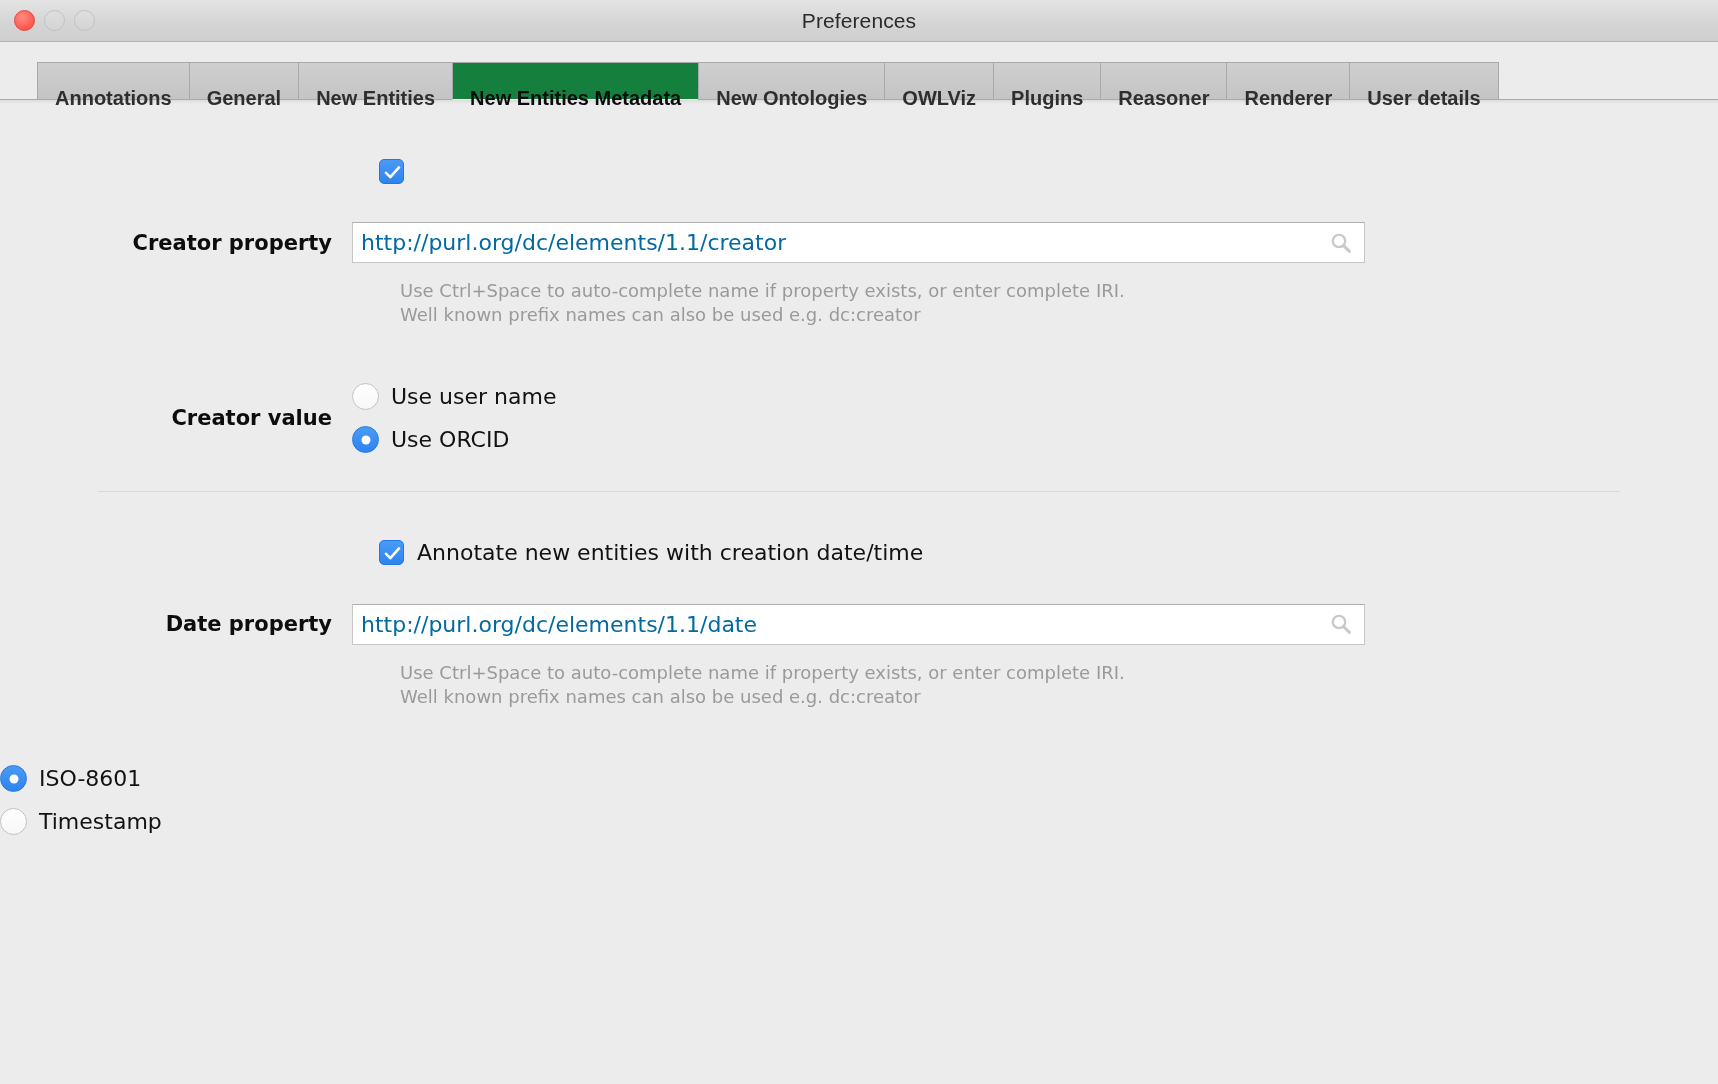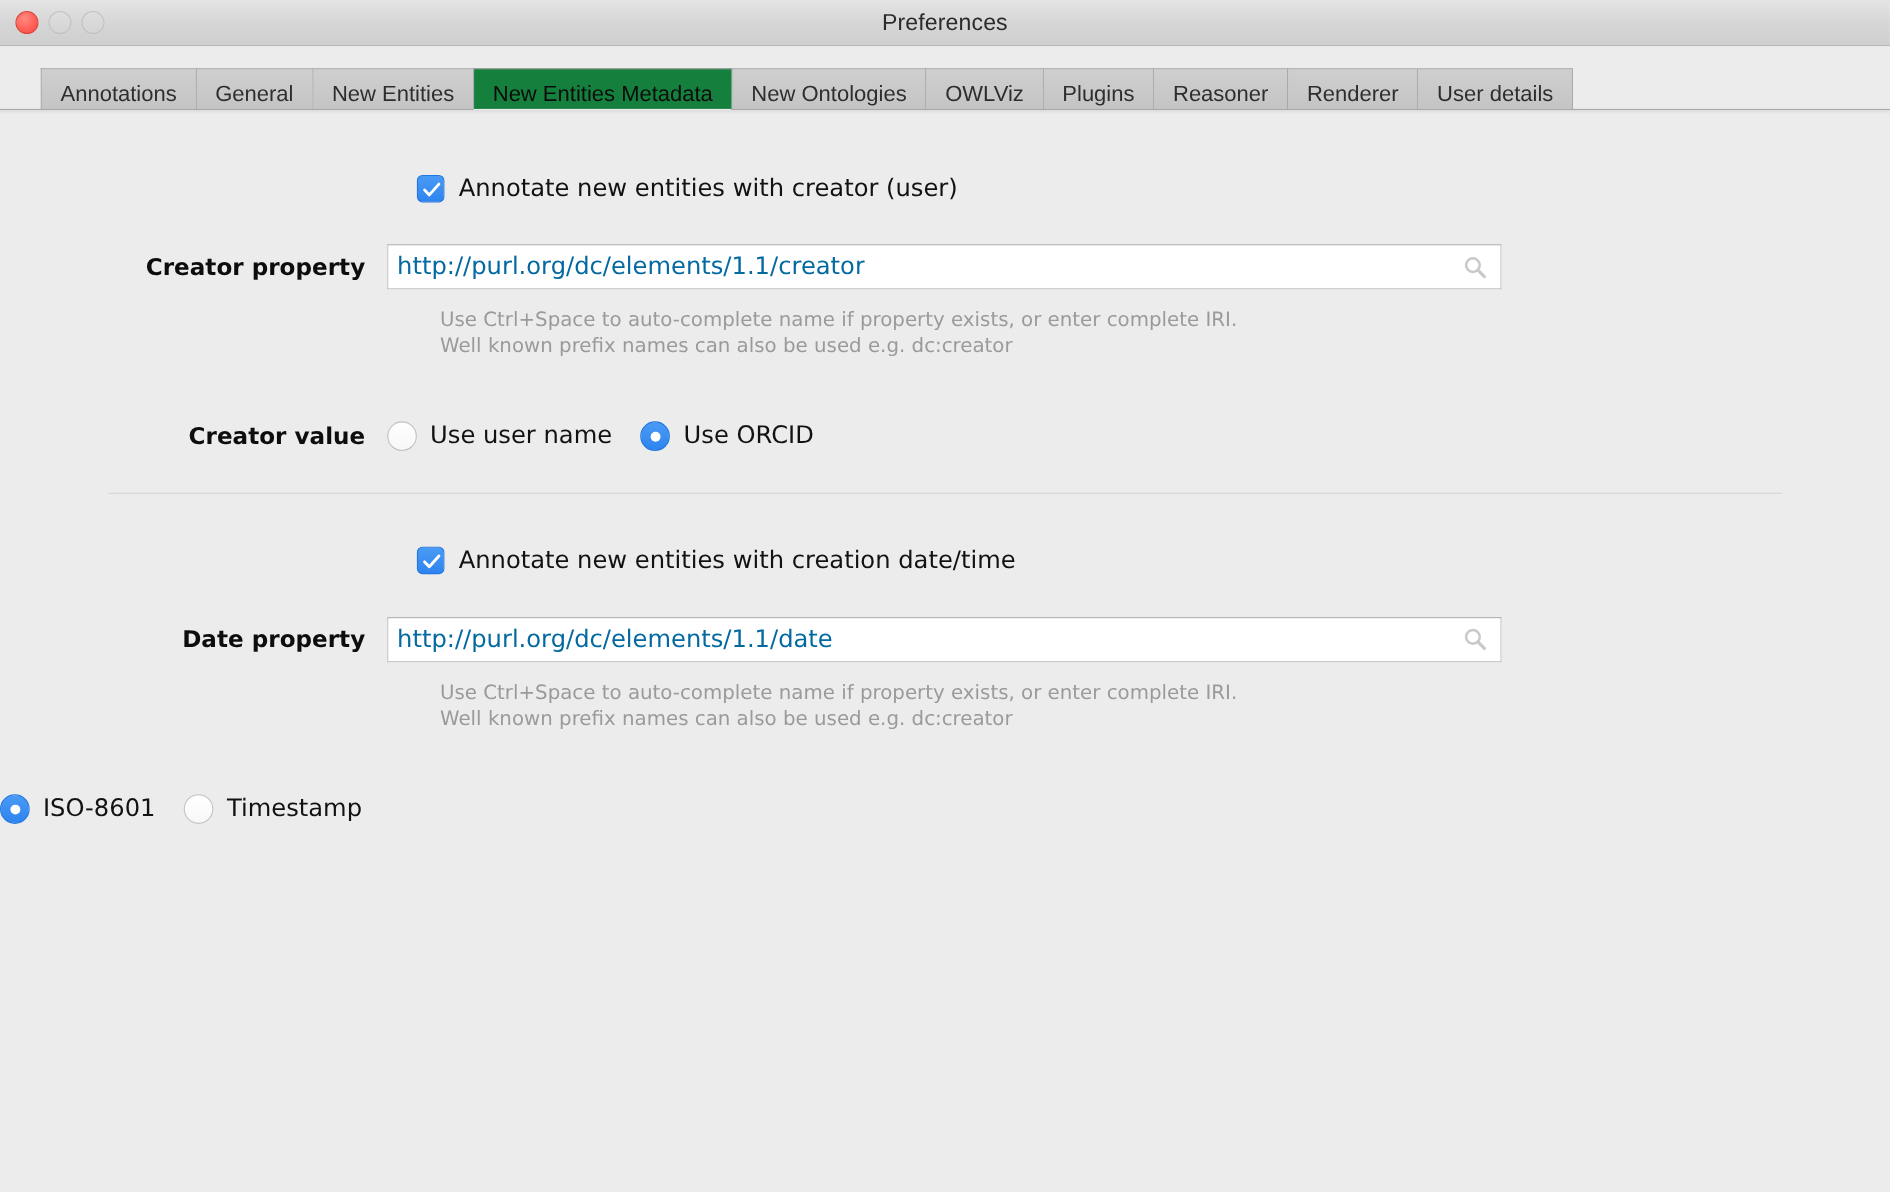--- a/index.html
+++ b/index.html
@@ -75,29 +75,30 @@
   .tabbar {
     display: flex;
     align-items: flex-end;
     padding-left: 37px;
     position: relative;
     z-index: 2;
   }
   .tab {
     height: 38px;
     line-height: 38px;
-    padding: 4px 17px;
+    padding: 16px 17px;
     font-size: 20px;
     color: #2e2e2e;
     background: linear-gradient(to bottom, #cfcfcf 0%, #c4c4c4 100%);
     border: 1px solid #a9a9a9;
     border-right: none;
     box-sizing: border-box;
     white-space: nowrap;
     font-family: "Liberation Sans", sans-serif;
+    font-weight: bold;
   }
   .tab:first-child {
     border-left: 1px solid #a9a9a9;
   }
   .tab:last-child {
     border-right: 1px solid #a9a9a9;
   }
   .tab.active {
     background: #15803d;
     color: #0c0c0c;
@@ -206,22 +207,22 @@
     font-size: 18px;
     line-height: 1.36;
     color: #9a9a9a;
     font-family: "DejaVu Sans", sans-serif;
   }
   .hint div { white-space: nowrap; }
 
   
   .radio-group {
     display: flex;
-    flex-direction: row;
-    gap: 26px;
+    flex-direction: column;
+    gap: 13px;
   }
   .radio-row {
     display: flex;
     align-items: center;
     gap: 12px;
     height: 30px;
   }
   .radio {
     width: 27px;
     height: 27px;
@@ -295,21 +296,20 @@
   </div>
 
   <div class="content">
 
     <div class="check-row">
       <div class="checkbox">
         <svg width="19" height="19" viewBox="0 0 19 19">
           <path d="M3 9.8 L7.3 14.2 L16 4.4" stroke="#ffffff" stroke-width="2.6" fill="none" stroke-linecap="round" stroke-linejoin="round"></path>
         </svg>
       </div>
-      <div class="check-label">Annotate new entities with creator (user)</div>
     </div>
 
     <div class="sp-36"></div>
 
     <div class="row">
       <div class="label-col">Creator property</div>
       <div class="field-col">
         <div class="input-wrap">
           <div class="input-text">http://purl.org/dc/elements/1.1/creator</div>
           <svg class="search-icon" viewBox="0 0 24 24">

